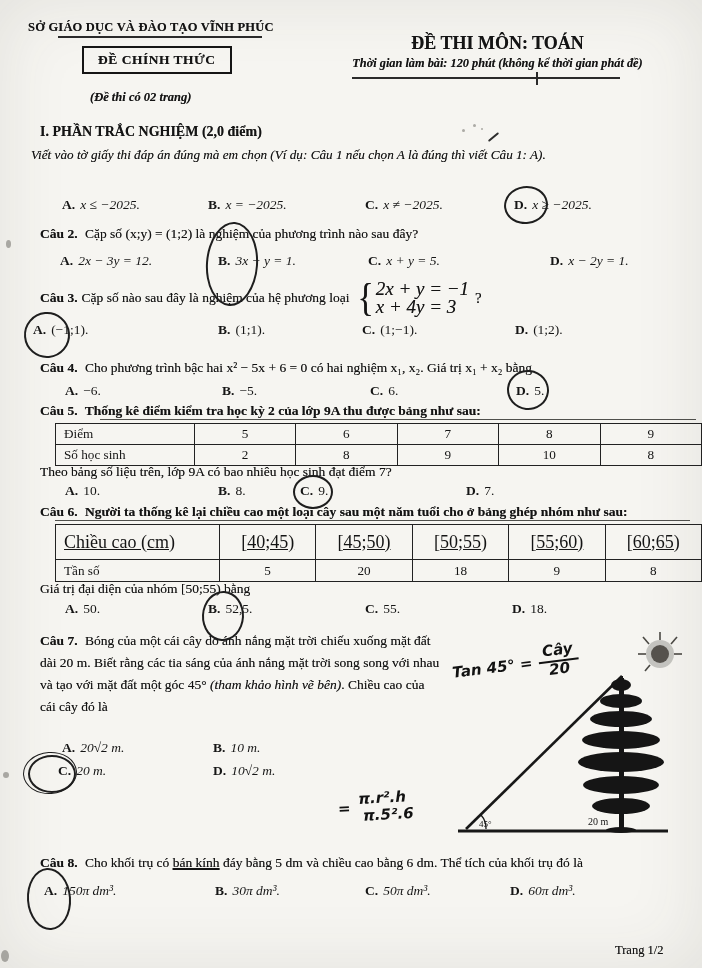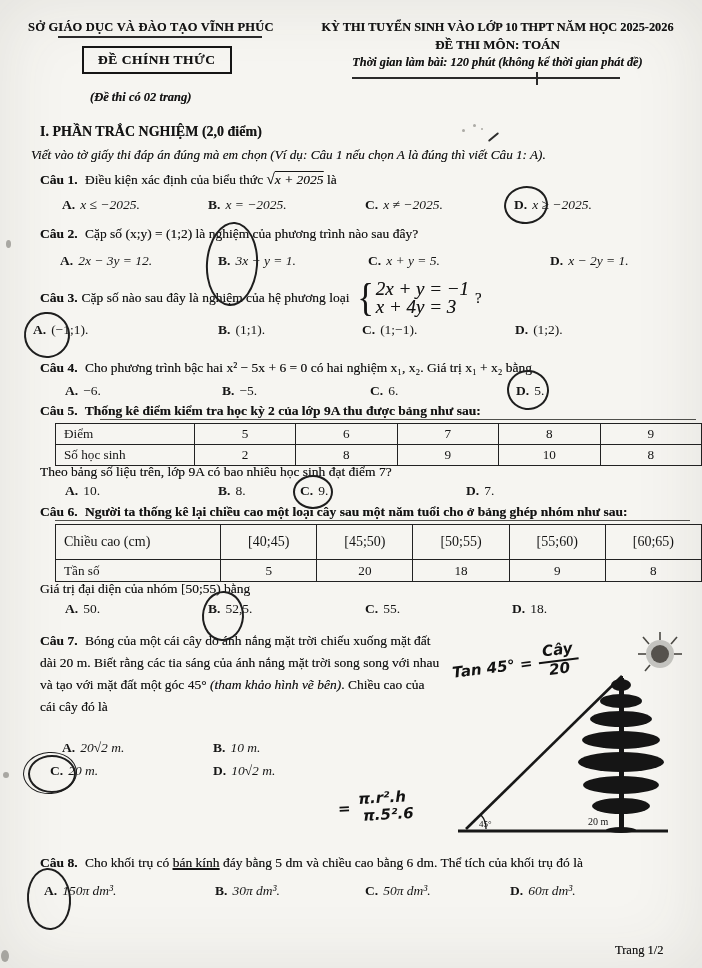--- a/index.html
+++ b/index.html
@@ -16,21 +16,21 @@
   .nowrap{white-space:nowrap;}
   .ink{color:#141414;text-shadow:0 0 .4px rgba(20,20,20,.55);}
 
   
   .dept{left:28px;top:20px;font-size:12.5px;letter-spacing:.2px;}
   .dept-underline{left:58px;top:36px;width:204px;height:1.5px;background:#2a2a2a;}
   .official-box{left:82px;top:46px;border:2px solid #151515;padding:4px 14px;font-size:13.5px;letter-spacing:.5px;}
   .pages-note{left:90px;top:90px;font-size:12.5px;}
   .head-right{left:295px;top:20px;width:405px;}
   .head-right .t1{font-size:12.3px;}
-  .head-right .t2{font-size:13px;margin-top:2px;}
+  .head-right .t2{font-size:18px;margin-top:13px;}
   .head-right .t3{font-size:12.3px;margin-top:2px;}
   .dur-underline{left:352px;top:77px;width:268px;height:2px;background:#2b2b2b;}
   .dur-tick{left:536px;top:72px;width:2px;height:13px;background:#2b2b2b;}
 
   
   .sec-title{left:40px;top:124px;font-size:14px;}
   .sec-instr{left:31px;top:147px;width:660px;font-size:13.2px;}
 
   
   .qline{left:0;width:702px;padding-left:40px;box-sizing:border-box;font-size:13.5px;}
@@ -46,21 +46,21 @@
   .q3line{display:flex;align-items:center;}
   .brace{font-size:34px;font-weight:normal;line-height:1;margin:0 2px 0 8px;transform:scaleY(1.15);}
   .syslines{display:flex;flex-direction:column;font-size:19px;line-height:18px;font-style:italic;}
   .qmark{font-size:15px;margin-left:6px;}
 
   
   table.data{border-collapse:collapse;background:transparent;}
   table.data td{border:1.5px solid #222;font-size:13.2px;padding:1px 6px;text-align:center;color:#141414;}
   table.data td.rowlab{text-align:left;padding-left:8px;}
   .t5 td{height:18px;}
-  .t6 .r1 td{height:32px;font-size:14px;}
+  .t6 .r1 td{height:32px;font-size:18px;text-decoration:underline;}
   .t6 .r2 td{height:19px;}
 
   
   .hand{font-family:"DejaVu Sans",sans-serif;font-style:italic;font-weight:bold;color:#121212;}
   .tan-note{left:452px;top:648px;font-size:15px;transform:rotate(-7deg);display:flex;align-items:center;gap:6px;}
   .frac{display:inline-flex;flex-direction:column;text-align:center;line-height:1.05;}
   .frac .num{border-bottom:2px solid #121212;padding:0 5px 1px;}
   .vol-note{left:338px;top:790px;font-size:15px;transform:rotate(-3deg);display:flex;align-items:center;gap:8px;}
   .vol-note .stack{display:flex;flex-direction:column;line-height:1.15;}
   .vol-note .stack span:last-child{margin-left:4px;}
@@ -84,41 +84,34 @@
 <body>
 
 <div class="page">
 
   <div class="abs dept b ink nowrap">SỞ GIÁO DỤC VÀ ĐÀO TẠO VĨNH PHÚC</div>
   <div class="abs dept-underline"></div>
   <div class="abs official-box b ink">ĐỀ CHÍNH THỨC</div>
   <div class="abs pages-note b i ink nowrap">(Đề thi có 02 trang)</div>
 
   <div class="abs head-right center">
-    <div class="t1 b ink">KỲ THI TUYỂN SINH VÀO LỚP 10 THPT NĂM HỌC 2025-2026</div>
     <div class="t2 b ink">ĐỀ THI MÔN: TOÁN</div>
     <div class="t3 b i ink">Thời gian làm bài: 120 phút (không kể thời gian phát đề)</div>
   </div>
   <div class="abs dur-underline"></div>
   <div class="abs dur-tick"></div>
 
   <div class="speck" style="left:462px;top:129px;width:3px;height:3px;"></div>
   <div class="speck" style="left:473px;top:124px;width:3px;height:3px;"></div>
   <div class="speck" style="left:481px;top:128px;width:2px;height:2px;"></div>
   <div class="penslash" style="left:487px;top:136px;"></div>
 
   <div class="abs sec-title b ink nowrap">I. PHẦN TRẮC NGHIỆM (2,0 điểm)</div>
   <div class="abs sec-instr i ink">Viết vào tờ giấy thi đáp án đúng mà em chọn (Ví dụ: Câu 1 nếu chọn A là đúng thì viết Câu 1: A).</div>
 
-  <div class="abs qline ink nowrap" style="top:171px;">
-    <span class="qnum">Câu 1.</span>
-    <span>Điều kiện xác định của biểu thức</span>
-    <span class="rad">√</span><span class="radicand i">x + 2025</span>
-    <span>là</span>
-  </div>
   <div class="abs optrow" style="top:197px;">
     <span class="opt" style="left:62px;"><span class="ol">A.</span><span class="ot i">x ≤ −2025.</span></span>
     <span class="opt" style="left:208px;"><span class="ol">B.</span><span class="ot i">x = −2025.</span></span>
     <span class="opt" style="left:365px;"><span class="ol">C.</span><span class="ot i">x ≠ −2025.</span></span>
     <span class="opt" style="left:514px;"><span class="ol">D.</span><span class="ot i">x ≥ −2025.</span></span>
   </div>
 
   <div class="abs qline ink nowrap" style="top:226px;">
     <span class="qnum">Câu 2.</span>
     <span>Cặp số (x;y) = (1;2) là nghiệm của phương trình nào sau đây?</span>
@@ -226,21 +219,21 @@
   <div class="abs ink" style="left:40px;top:630px;width:402px;font-size:13.5px;line-height:22px;">
     <span class="qnum">Câu 7.</span>
     <span>Bóng của một cái cây do ánh nắng mặt trời chiếu xuống mặt đất dài 20 m. Biết rằng các tia sáng của ánh nắng mặt trời song song với nhau và tạo với mặt đất một góc 45°</span>
     <span class="i">(tham khảo hình vẽ bên)</span><span>. Chiều cao của cái cây đó là</span>
   </div>
   <div class="abs optrow" style="top:740px;">
     <span class="opt" style="left:62px;"><span class="ol">A.</span><span class="ot i">20√2 m.</span></span>
     <span class="opt" style="left:213px;"><span class="ol">B.</span><span class="ot i">10 m.</span></span>
   </div>
   <div class="abs optrow" style="top:763px;">
-    <span class="opt" style="left:50px;"><span class="ol">C.</span><span class="ot i">20 m.</span></span>
+    <span class="opt" style="left:58px;"><span class="ol">C.</span><span class="ot i">20 m.</span></span>
     <span class="opt" style="left:213px;"><span class="ol">D.</span><span class="ot i">10√2 m.</span></span>
   </div>
 
   <svg class="abs figure" width="252" height="212" viewBox="0 0 252 212">
 
     <g>
       <circle cx="210" cy="26" r="14" fill="#8a8a86" opacity="0.45"></circle>
       <circle cx="210" cy="26" r="9" fill="#55524d"></circle>
       <g stroke="#4a4843" stroke-width="1.6">
         <line x1="210" y1="12" x2="210" y2="4"></line>

